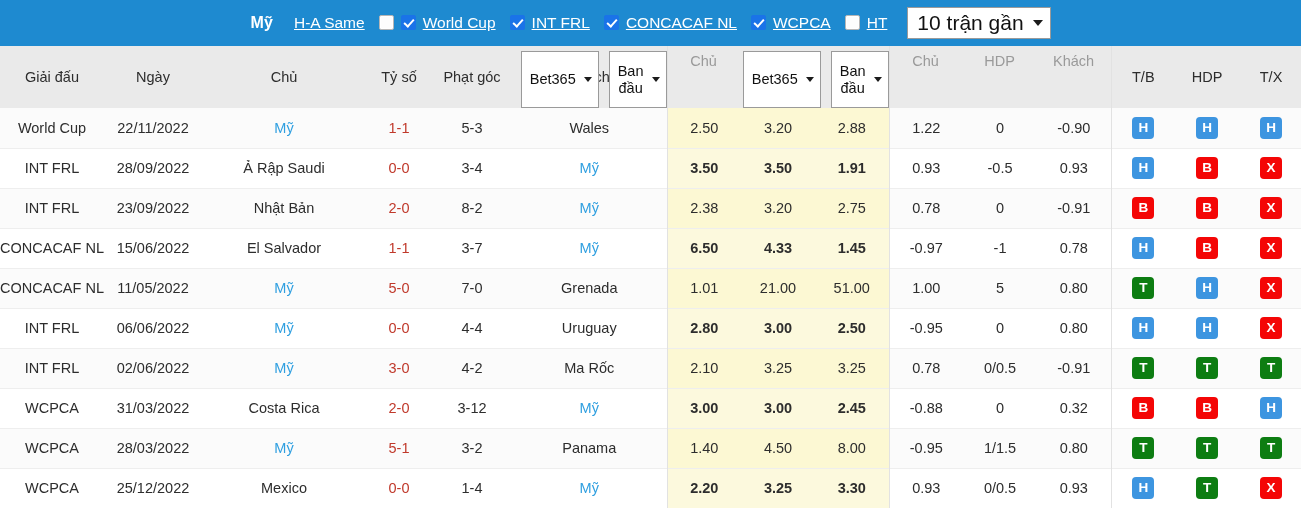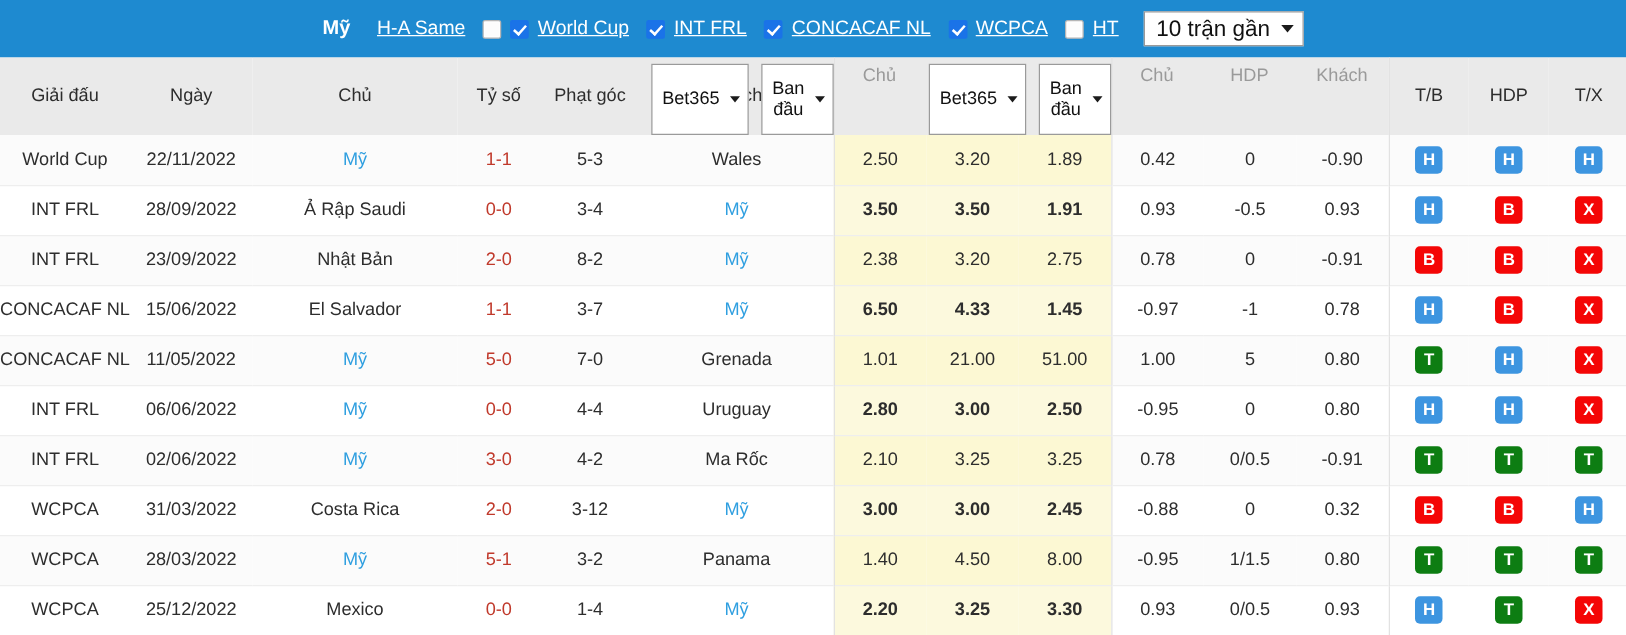--- a/index.html
+++ b/index.html
@@ -64,21 +64,21 @@
     width: 4px; height: 8px;
     border: solid #ffffff;
     border-width: 0 2px 2px 0;
     transform: rotate(42deg);
   }
   .chk-only { margin-right: 7px; }
   .topselect {
     background: #ffffff;
     border: 1px solid #9a9a9a;
     color: #111111;
-    font-size: 18px;
+    font-size: 21px;
     font-family: "Liberation Sans", sans-serif;
     padding: 3px 7px 3px 9px;
     margin-left: 6px;
     display: flex;
     align-items: center;
     gap: 9px;
     line-height: 1.15;
   }
   .caret {
     width: 0; height: 0;
@@ -306,22 +306,22 @@
   <tbody id="tbody">
       <tr class="">
         <td>World Cup</td>
         <td>22/11/2022</td>
         <td><span class="team-link">Mỹ</span></td>
         <td><span class="score">1-1</span></td>
         <td>5-3</td>
         <td>Wales</td>
         <td class="odds divider-l">2.50</td>
         <td class="odds">3.20</td>
-        <td class="odds">1.89</td>
-        <td class="divider-l">0.42</td>
+        <td class="odds">2.88</td>
+        <td class="divider-l">1.22</td>
         <td>0</td>
         <td>-0.90</td>
         <td class="divider-l"><span class="badge H">H</span></td>
         <td><span class="badge H">H</span></td>
         <td><span class="badge H">H</span></td>
       </tr>
       <tr class="odd">
         <td>INT FRL</td>
         <td>28/09/2022</td>
         <td>Ả Rập Saudi</td>

